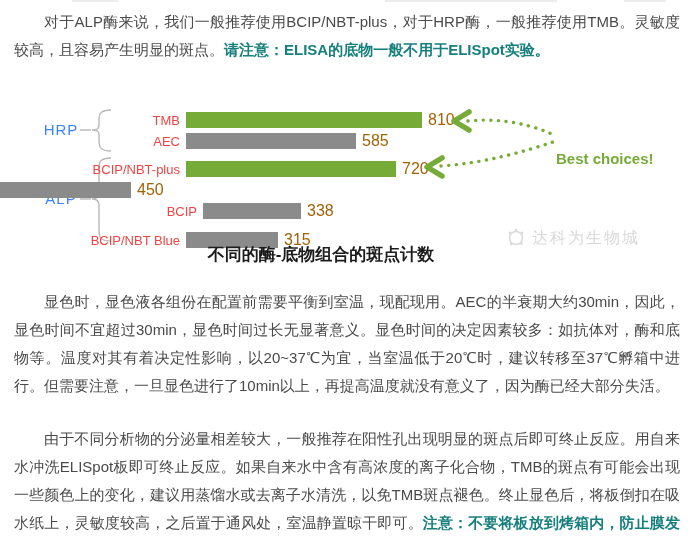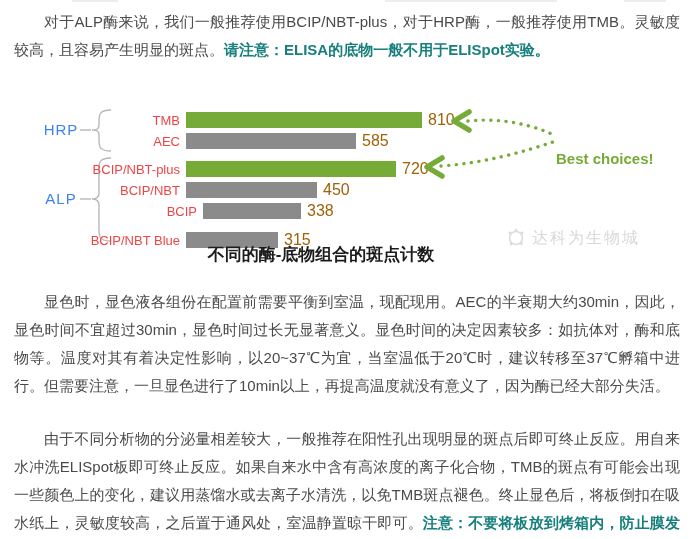--- a/index.html
+++ b/index.html
@@ -108,21 +108,20 @@
             <span class="bar-label">AEC</span>
             <div class="bar" style="width: 170px; background: rgb(139, 139, 139);"></div>
             <span class="bar-value">585</span>
           </div>
           <div class="bar-row" style="top: 61px;">
             <span class="bar-label">BCIP/NBT-plus</span>
             <div class="bar" style="width: 210px; background: rgb(118, 171, 55);"></div>
             <span class="bar-value">720</span>
           </div>
           <div class="bar-row" style="top: 82px;">
-            <span class="bar-label">BCIP/NBT</span>
             <div class="bar" style="width: 131px; background: rgb(139, 139, 139);"></div>
             <span class="bar-value">450</span>
           </div>
           <div class="bar-row" style="top: 103px; padding-left: 17px;">
             <span class="bar-label">BCIP</span>
             <div class="bar" style="width: 98px; background: rgb(139, 139, 139);"></div>
             <span class="bar-value">338</span>
           </div>
           <div class="bar-row" style="top: 132px;">
             <span class="bar-label">BCIP/NBT Blue</span>

